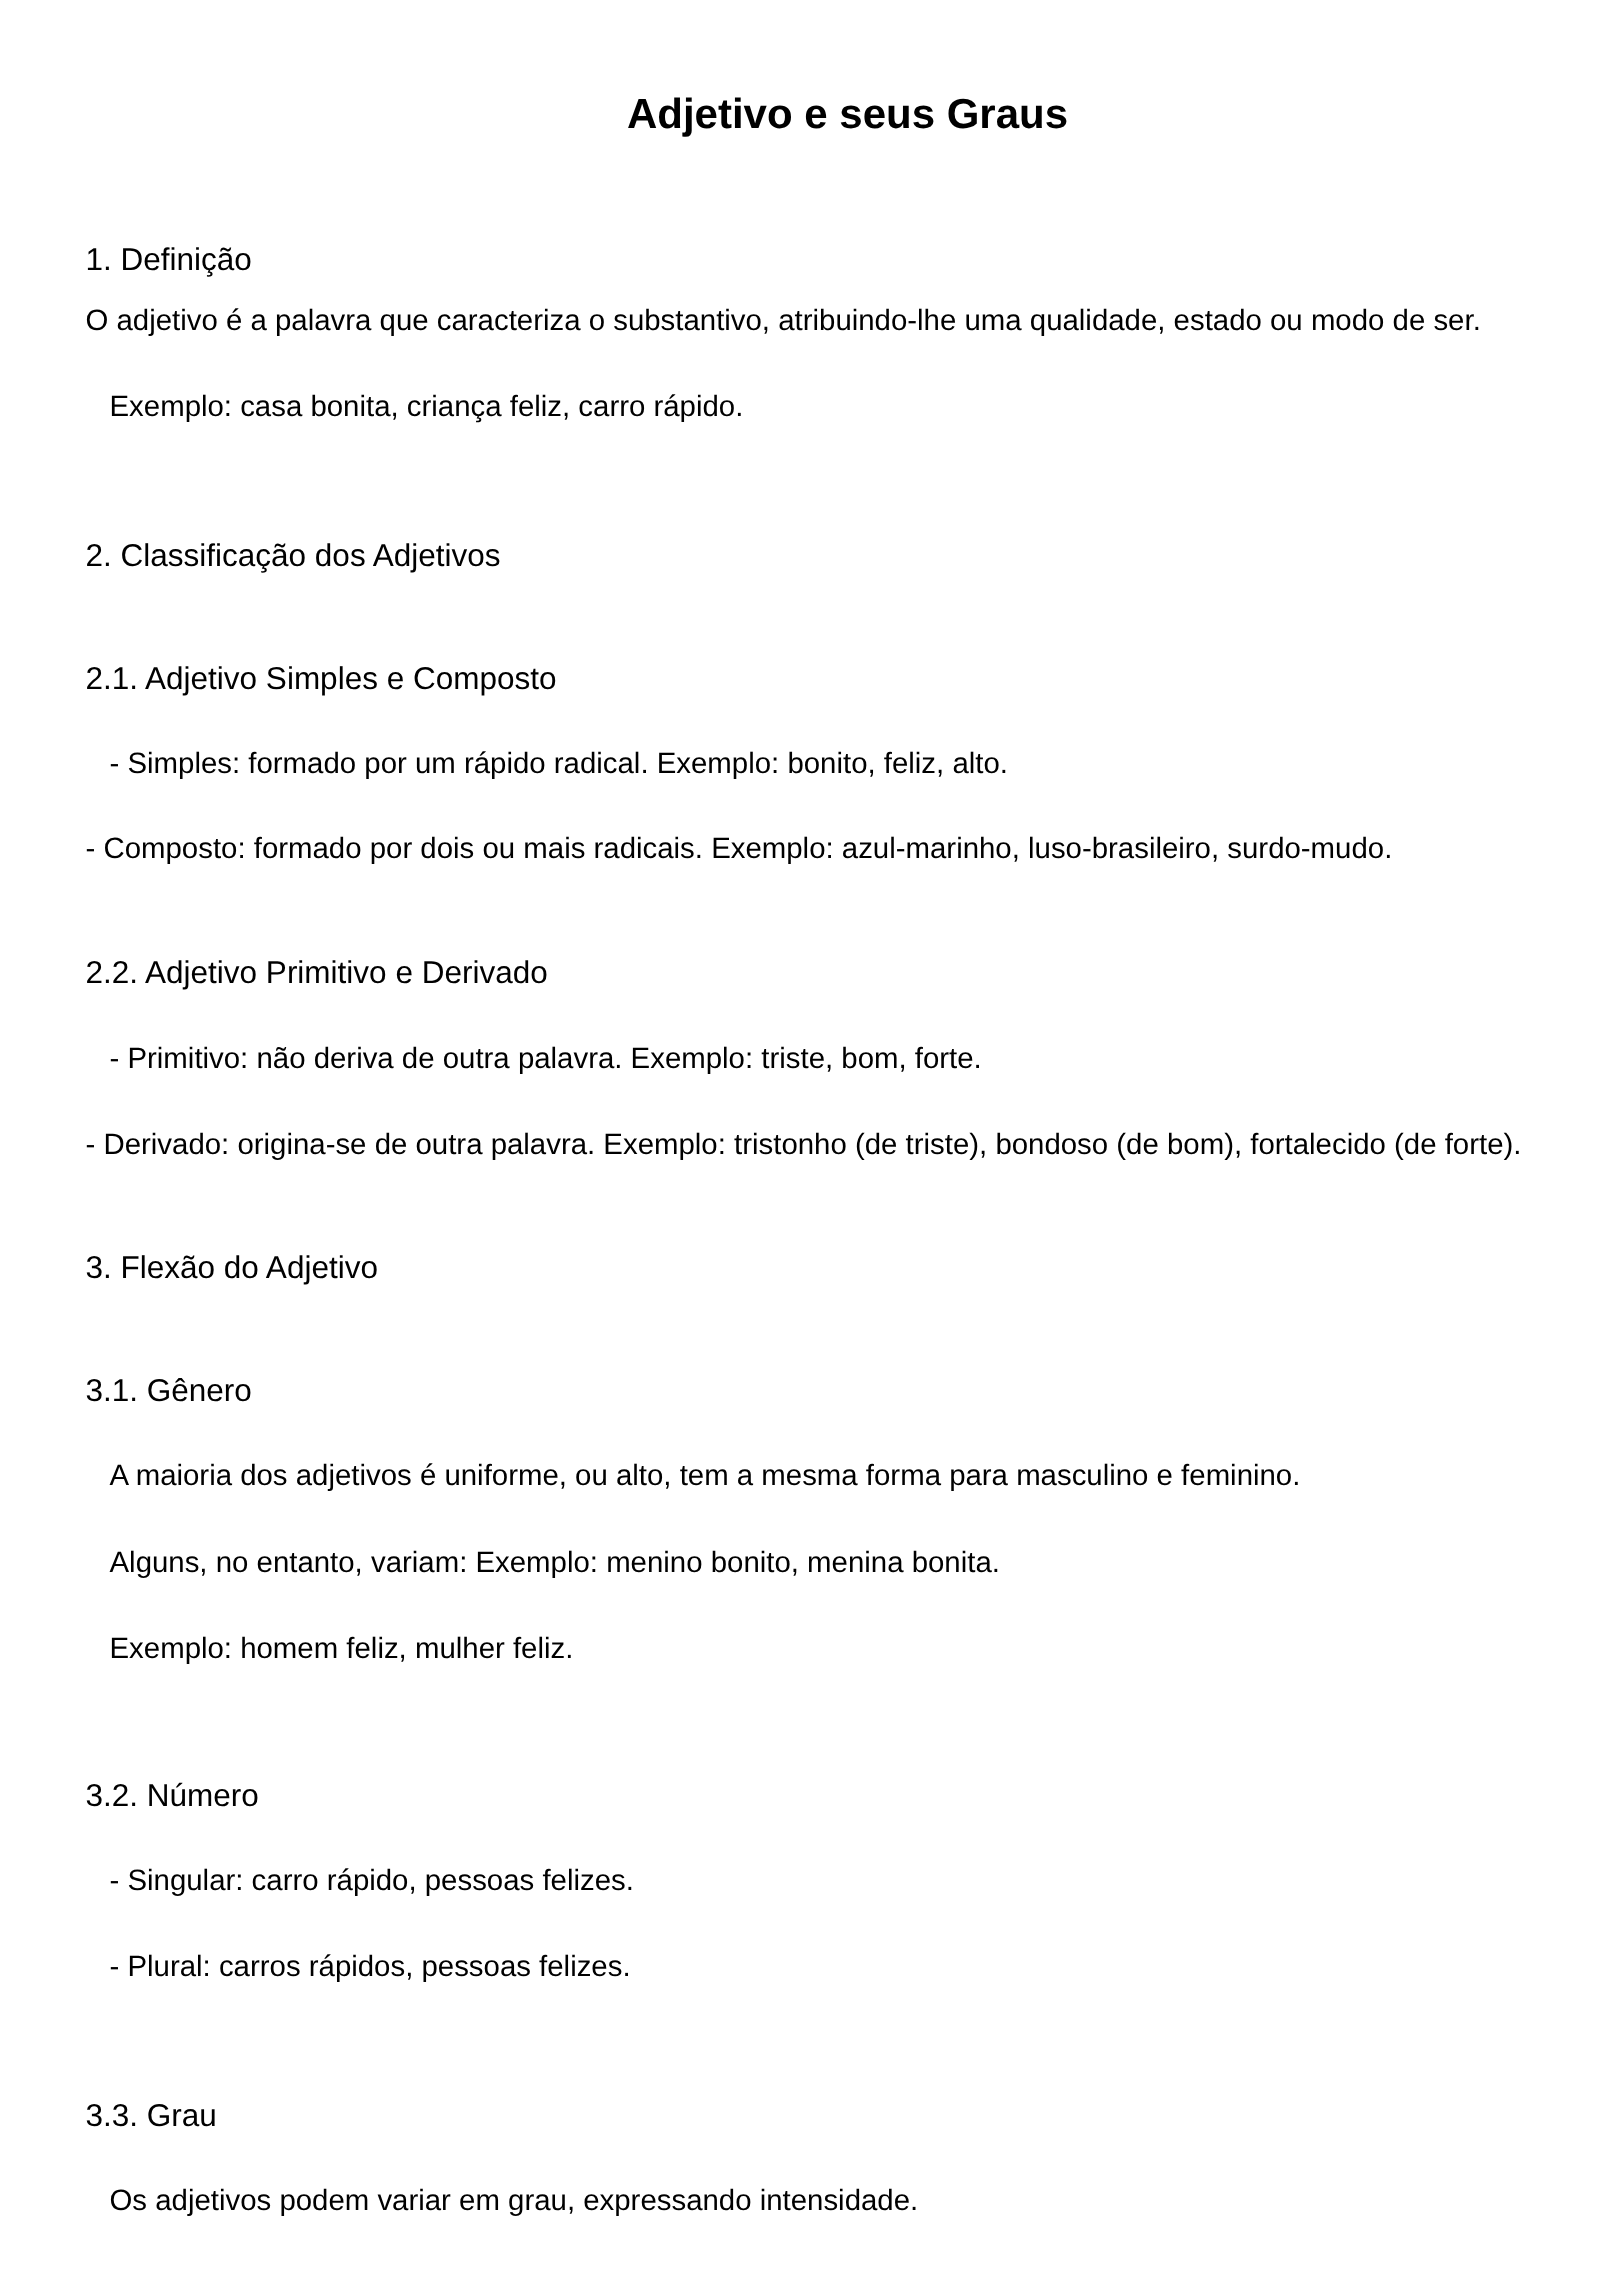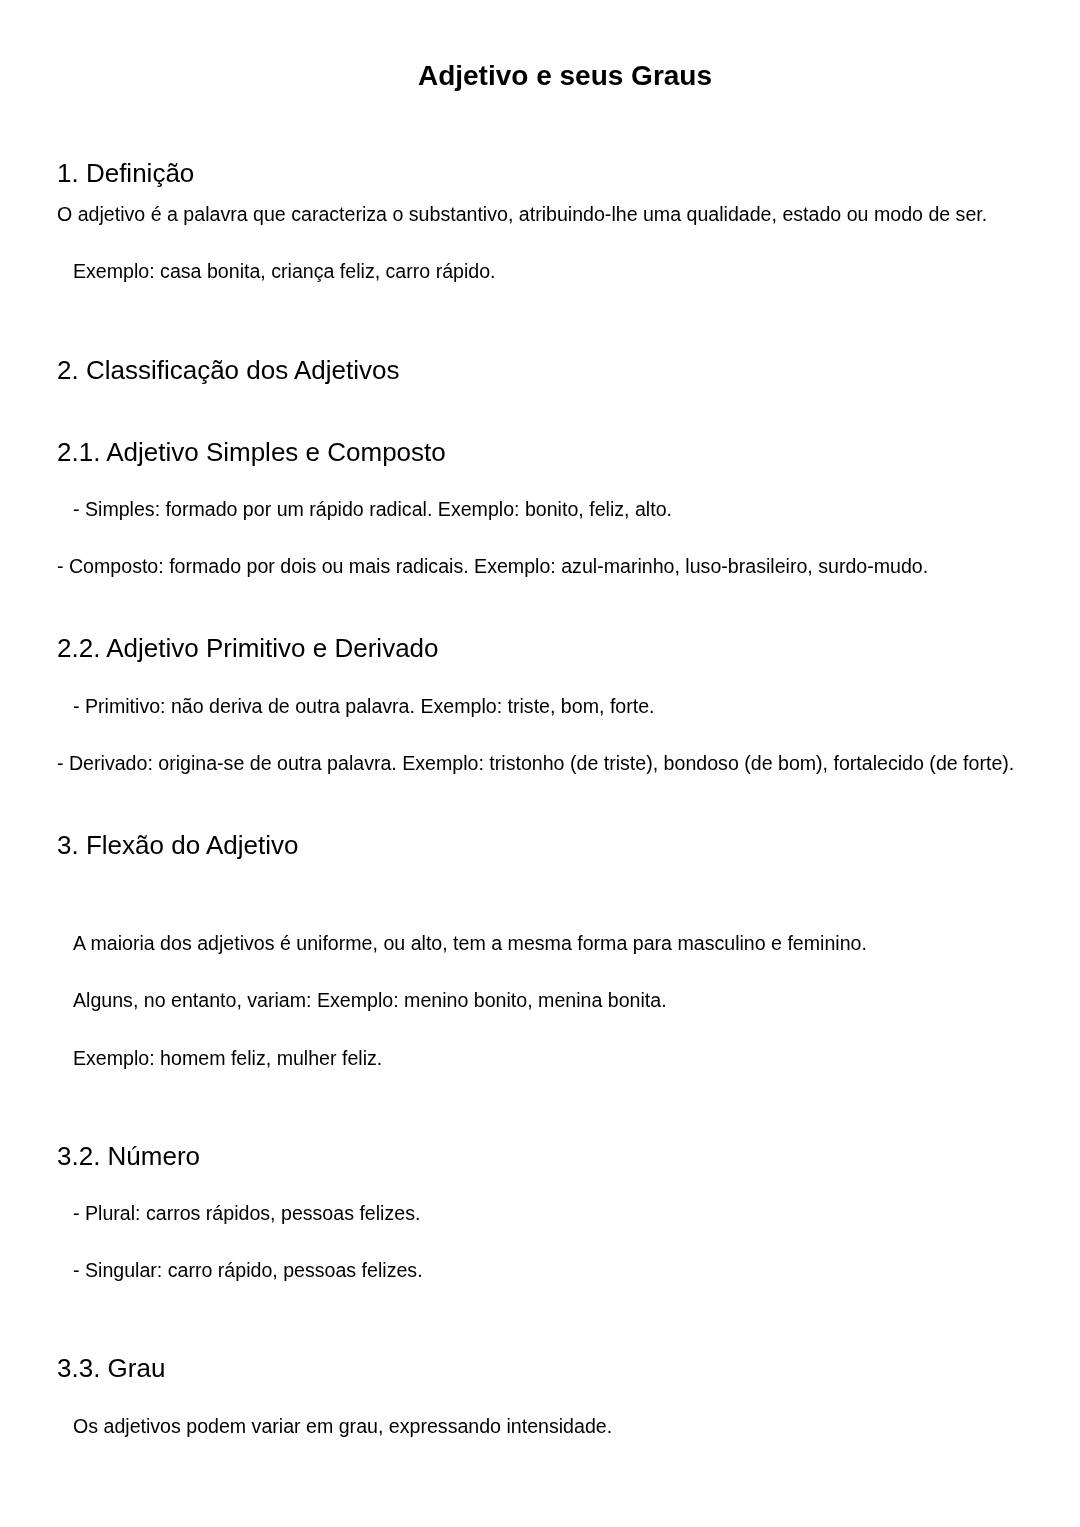--- a/index.html
+++ b/index.html
@@ -54,21 +54,21 @@
     .para-justified {
       text-align: justify;
       text-align-last: left;
     }
     .blank {
       height: 41.15px;
     }
     .heading {
       margin: 0;
       font-weight: normal;
-      font-size: 26px;
+      font-size: 21px;
       line-height: 41.15px;
       height: 41.15px;
     }
   </style>
 </head>
 <body>
 
 <div class="page">
 
   <h1 class="title">Adjetivo e seus Graus</h1>
@@ -104,31 +104,32 @@
     </section>
 
     <div class="blank"></div>
 
     <section>
       <h2 class="heading">3. Flexão do Adjetivo</h2>
 
       <div class="blank"></div>
 
       <div>
+        <h3 class="heading">3.1. Gênero</h3>
         <p class="line">A maioria dos adjetivos é uniforme, ou alto, tem a mesma forma para masculino e feminino.</p>
         <p class="line">Alguns, no entanto, variam: Exemplo: menino bonito, menina bonita.</p>
         <p class="line">Exemplo: homem feliz, mulher feliz.</p>
       </div>
 
       <div class="blank"></div>
 
       <div>
         <h3 class="heading">3.2. Número</h3>
+        <p class="line">- Singular: carro rápido, pessoas felizes.</p>
         <p class="line">- Plural: carros rápidos, pessoas felizes.</p>
-        <p class="line">- Singular: carro rápido, pessoas felizes.</p>
       </div>
 
       <div class="blank"></div>
 
       <div>
         <h3 class="heading">3.3. Grau</h3>
         <p class="line">Os adjetivos podem variar em grau, expressando intensidade.</p>
       </div>
     </section>
 

